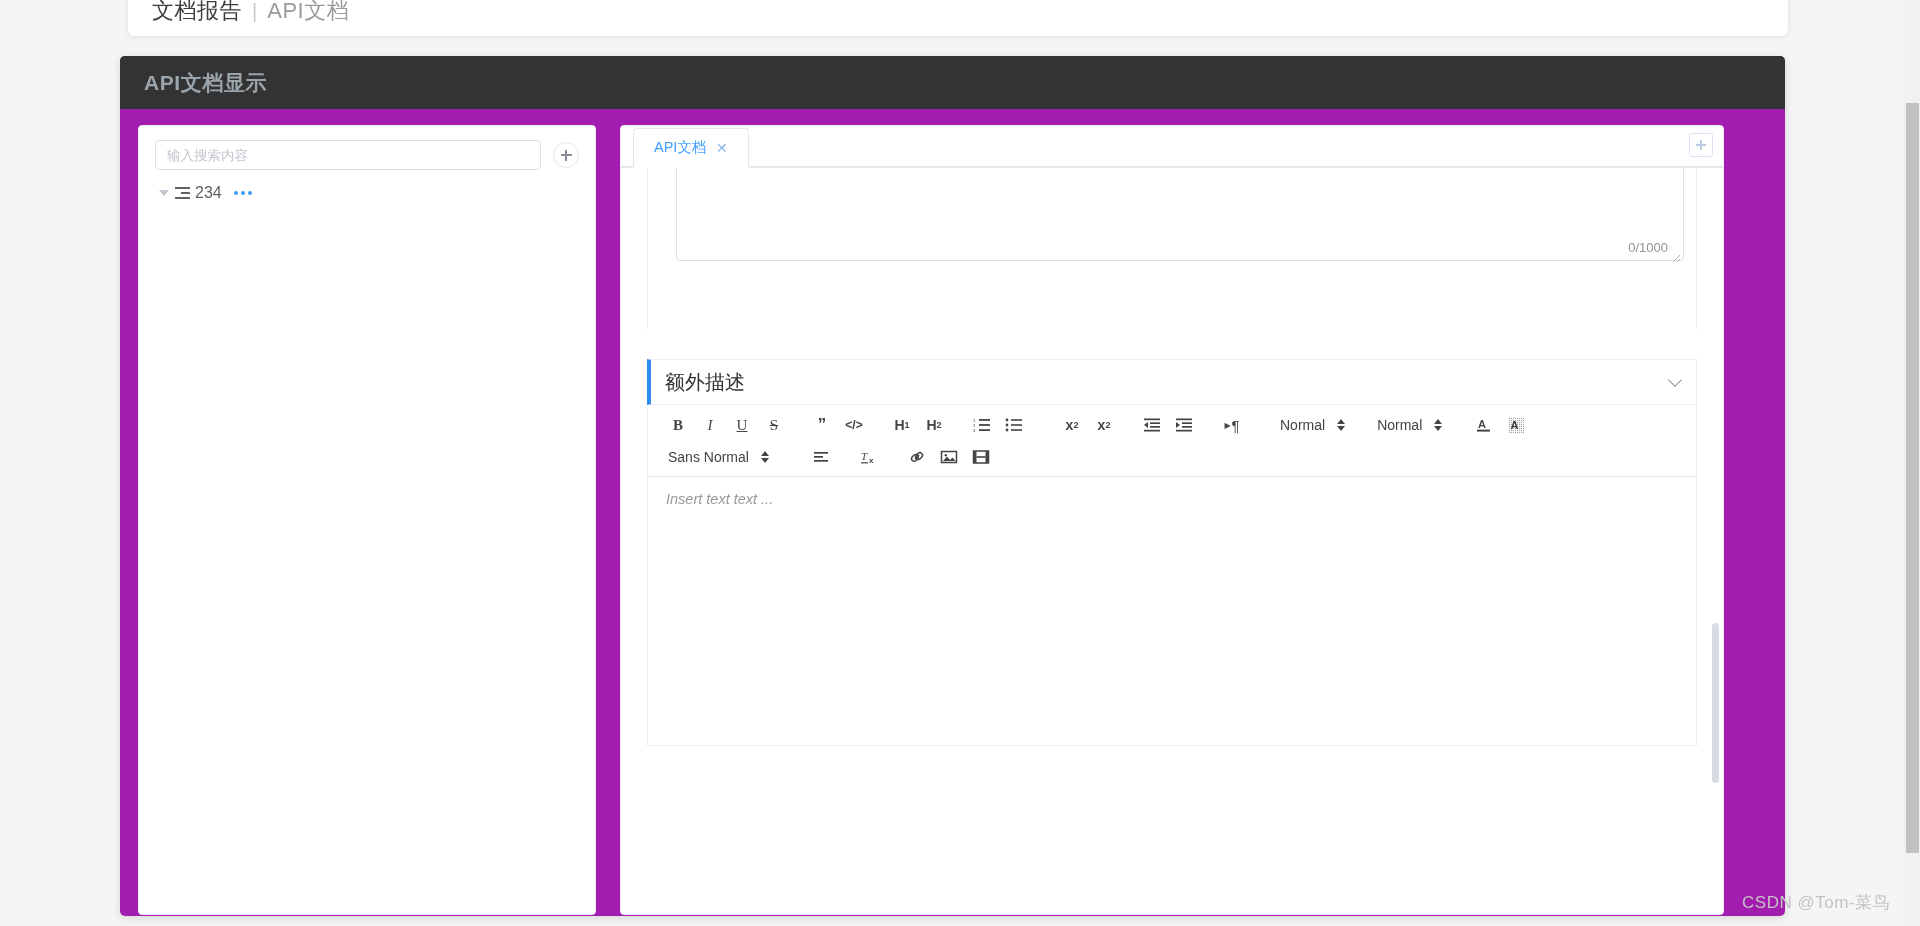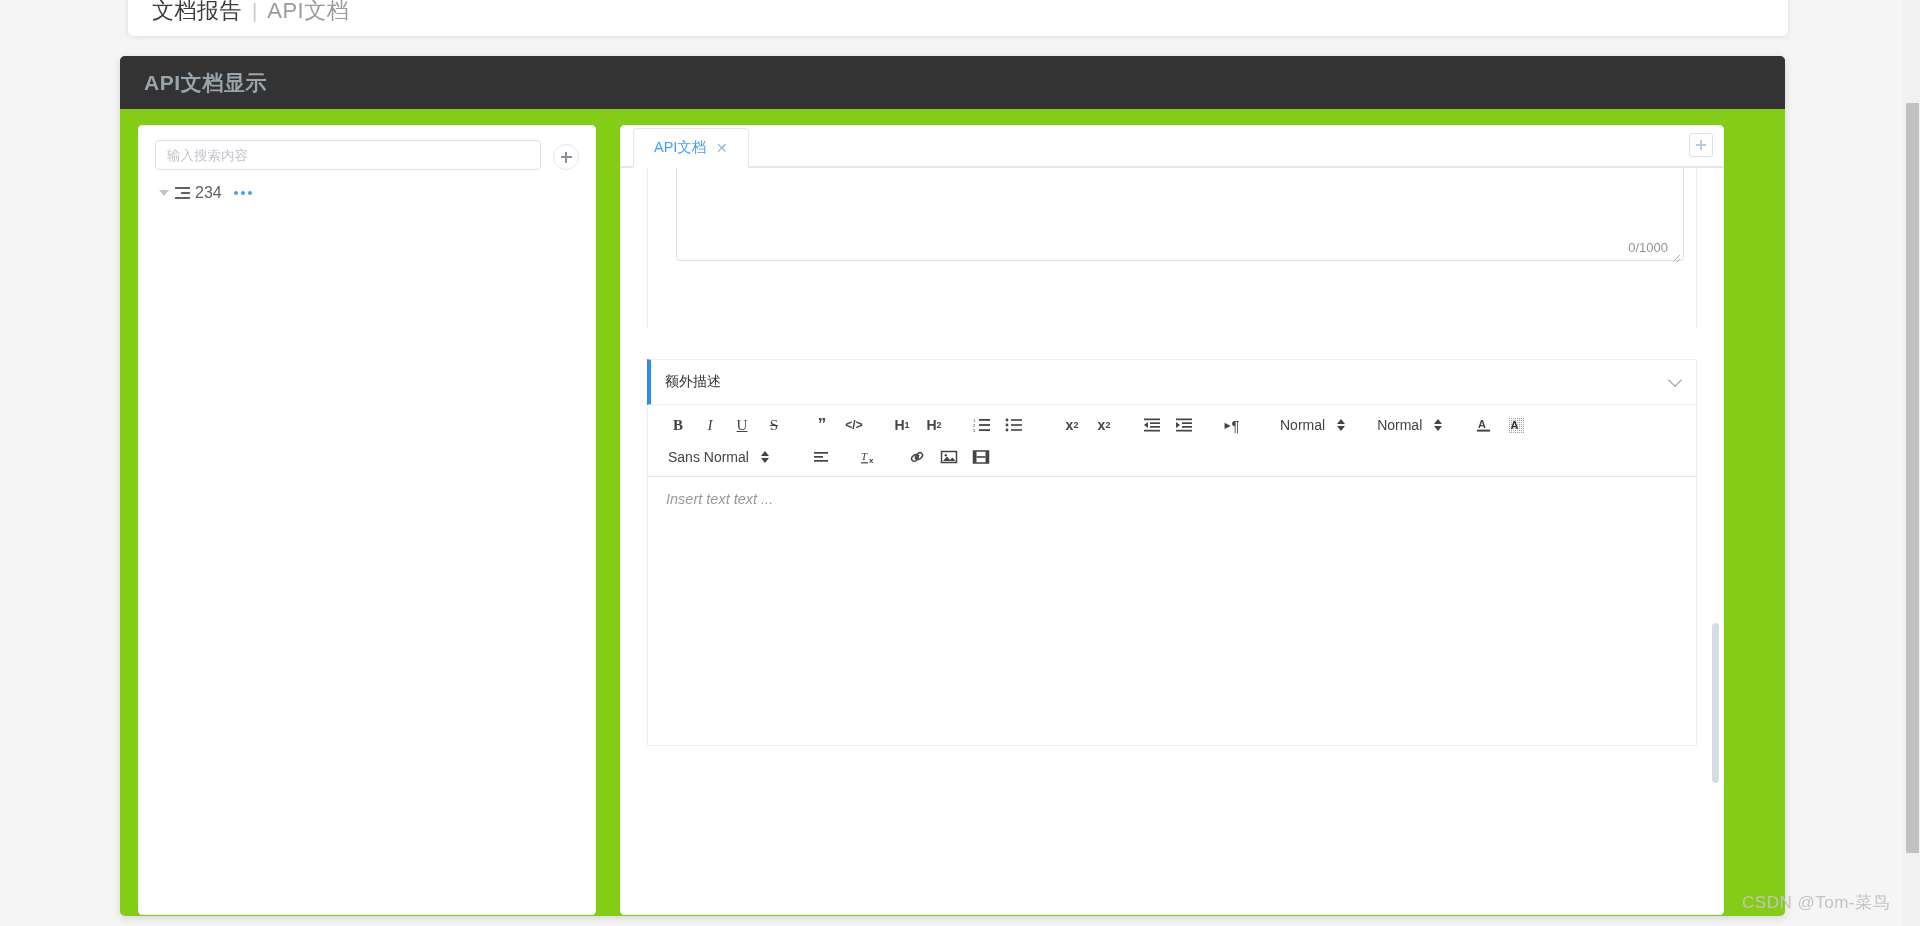--- a/index.html
+++ b/index.html
@@ -29,21 +29,21 @@
     font-size: 22px; color: #3c3c3c; letter-spacing: .5px;
   }
   .crumb-sep { color: #c8c8c8; font-size: 20px; }
   .crumb-sub { font-size: 22px; color: #9b9b9b; letter-spacing: .5px; }
 
   
   #panel {
     position: absolute;
     left: 120px; top: 56px;
     width: 1665px; height: 860px;
-    background: #84cc16;
+    background: #a21caf;
     border-radius: 5px;
     box-shadow: 0 2px 10px rgba(0,0,0,0.13);
     overflow: hidden;
   }
   #panel-header {
     height: 53px;
     background: #333333;
     display: flex; align-items: center;
     padding-left: 24px;
   }
@@ -59,21 +59,21 @@
   
   #tree-card {
     width: 458px;
     border: 1px solid #ebeef5;
     border-radius: 4px;
     background: #fff;
     padding: 14px 16px;
     height: 790px;
     flex: none;
   }
-  #tree-search-row { display: flex; align-items: flex-end; gap: 12px; }
+  #tree-search-row { display: flex; align-items: center; gap: 12px; }
   #search-input {
     flex: 1;
     height: 30px;
     border: 1px solid #dcdfe6;
     border-radius: 4px;
     padding: 0 11px;
     font-size: 13.5px;
     color: #606266;
     outline: none;
     font-family: "Liberation Sans", "DejaVu Sans", sans-serif;
@@ -231,21 +231,21 @@
   #collapse-header {
     height: 46px;
     border: 1px solid #ebeef5;
     border-left: 4px solid #2d8cf0;
     background: #fff;
     display: flex; align-items: center;
     justify-content: space-between;
     padding: 0 16px 0 14px;
     cursor: pointer;
   }
-  #collapse-title { font-size: 14px; color: #303133; font-family: Liberation Serif, serif; }
+  #collapse-title { font-size: 20px; color: #303133; font-family: Liberation Serif, serif; }
   .chevron {
     width: 10px; height: 10px;
     border-right: 1.4px solid #909399;
     border-bottom: 1.4px solid #909399;
     transform: rotate(45deg);
     margin-top: -5px;
   }
 
   
   #editor-wrap {

